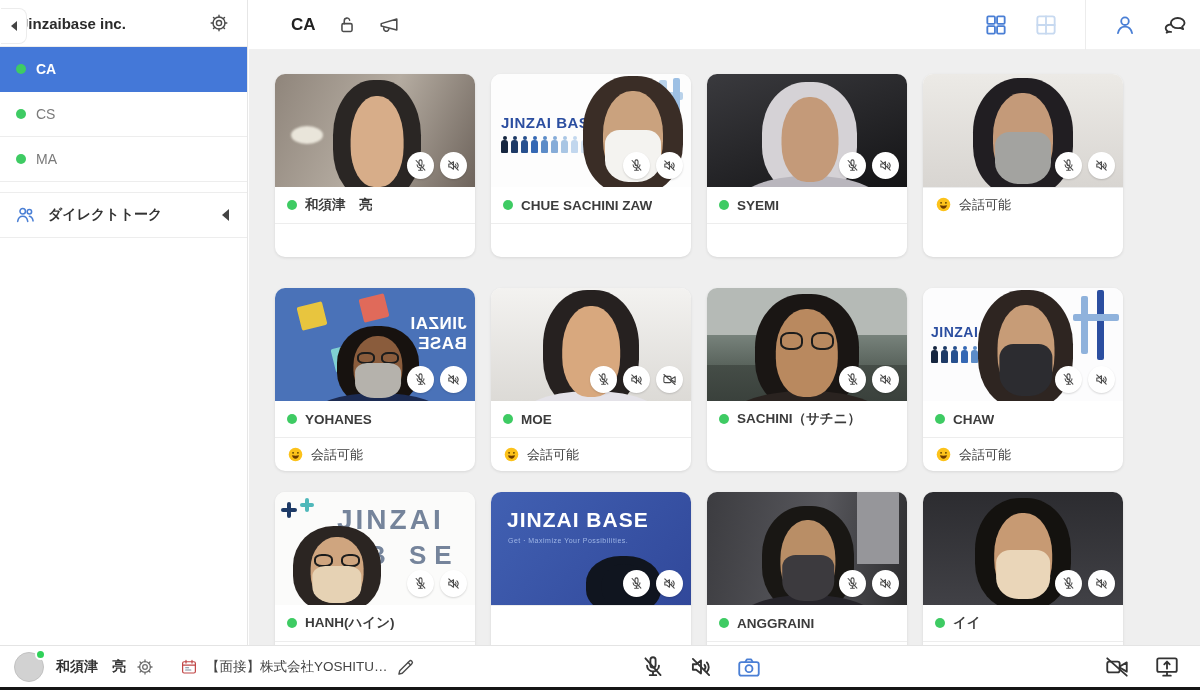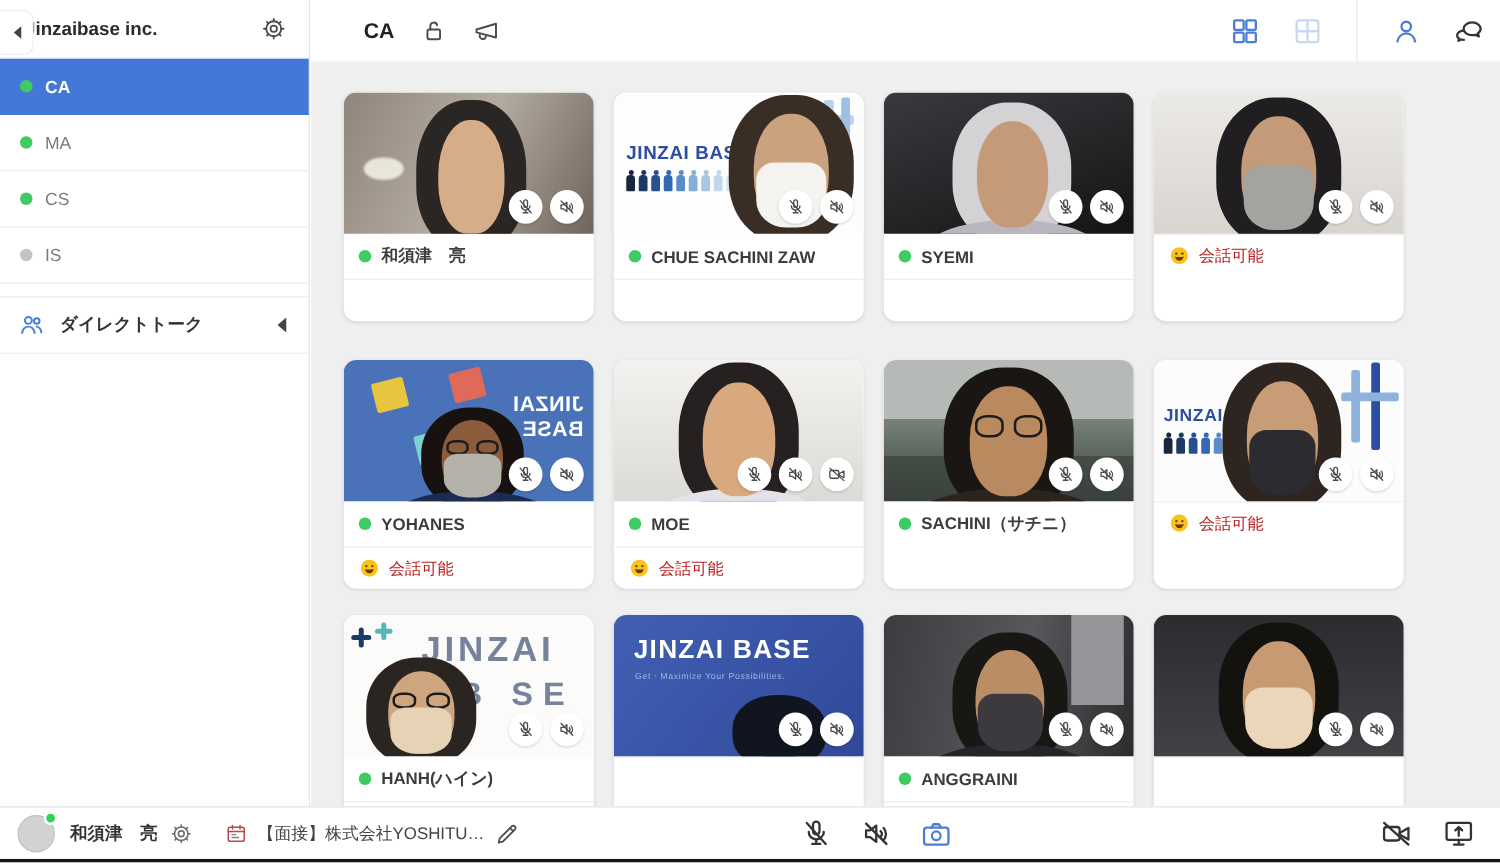--- a/index.html
+++ b/index.html
@@ -58,21 +58,21 @@
   .video { position:relative; width:200px; height:113px; overflow:hidden; }
   .ctrls { position:absolute; right:8px; bottom:8px; display:flex; gap:6px; }
   .ctrl { width:27px; height:27px; border-radius:50%; background:#fff; display:flex;
     align-items:center; justify-content:center; color:#4a4a4a; box-shadow:0 1px 2px rgba(0,0,0,.15); }
   .ctrl svg { width:15px; height:15px; }
   .name-row { height:36px; display:flex; align-items:center; gap:8px; padding:0 12px; }
   .name-row .mname { font-size:13.5px; font-weight:bold; color:#3c3c3c; white-space:nowrap;
     overflow:hidden; text-overflow:ellipsis; }
   .status-row { height:34px; border-top:1px solid #ededed; display:flex; align-items:center;
     gap:7px; padding:0 12px; }
-  .status-row .stext { font-size:13px; color:#b91c1c; }
+  .status-row .stext { font-size:13px; color:#404040; }
   .status-row svg { width:17px; height:17px; }
 
   
   .person { position:absolute; }
   .hair { position:absolute; inset:0; border-radius:46% 46% 42% 42%; }
   .face { position:absolute; left:50%; transform:translateX(-50%); top:13%; width:60%; height:76%;
     border-radius:48% 48% 44% 44%; }
   .mask { position:absolute; left:50%; transform:translateX(-50%); top:46%; width:56%; height:44%;
     border-radius:26% 26% 42% 42%; }
   .shirt { position:absolute; left:50%; transform:translateX(-50%); bottom:-42%; width:160%;
@@ -125,29 +125,25 @@
           </svg>
         </span>
     </div>
     <div id="room-list">
         <div class="room-item sel">
           <span class="dot" style="background: rgb(62, 203, 99);"></span>
           <span class="rname">CA</span>
         </div>
         <div class="room-item">
           <span class="dot" style="background: rgb(62, 203, 99);"></span>
-          <span class="rname">MA</span>
+          <span class="rname">CS</span>
         </div>
         <div class="room-item">
           <span class="dot" style="background: rgb(62, 203, 99);"></span>
-          <span class="rname">CS</span>
-        </div>
-        <div class="room-item">
-          <span class="dot" style="background: rgb(196, 196, 196);"></span>
-          <span class="rname">IS</span>
+          <span class="rname">MA</span>
         </div>
       </div>
     <div class="side-section direct-row">
       <span class="icon i22 c-blue">
           <svg viewBox="0 0 24 24" fill="none" stroke="currentColor" stroke-width="1.7" stroke-linecap="round" stroke-linejoin="round">
             <circle cx="9.5" cy="8" r="3"></circle>
             <path d="M4 19c.6-3.5 2.9-5.6 5.5-5.6s4.9 2.1 5.5 5.6"></path>
             <circle cx="16.8" cy="8.5" r="2.4"></circle>
             <path d="M16.8 13.4c2.2.4 3.6 2.3 4 5.1"></path>
           </svg>
@@ -514,20 +510,24 @@
                 </span>
                 <span class="ctrl">
                   <svg viewBox="0 0 24 24" fill="none" stroke="currentColor" stroke-width="1.7" stroke-linecap="round" stroke-linejoin="round">
                     <path d="M4.5 9.5v5h3l4.5 3.5v-12L7.5 9.5h-3z"></path>
                     <path d="M15.2 10a3.3 3.3 0 0 1 0 4.4M17.4 7.8a6.4 6.4 0 0 1 0 8.8"></path>
                     <path d="M4.5 4.5l15 15"></path>
                   </svg>
                 </span>
               </div>
             </div>
+            <div class="name-row">
+              <span class="dot" style="background: rgb(62, 203, 99);"></span>
+              <span class="mname">CHAW</span>
+            </div>
             <div class="status-row">
               <span class="icon" style="width: 17px; height: 17px;">
                 <svg viewBox="0 0 24 24">
                   <circle cx="12" cy="12" r="9.6" fill="#FCC21B"></circle>
                   <circle cx="8.6" cy="9.7" r="1.35" fill="#5d4300"></circle>
                   <circle cx="15.4" cy="9.7" r="1.35" fill="#5d4300"></circle>
                   <path d="M7 13c.8 3.2 2.5 4.9 5 4.9s4.2-1.7 5-4.9c-3.3.9-6.7.9-10 0z" fill="#6b3b00"></path>
                 </svg>
               </span>
               <span class="stext">会話可能</span>
@@ -653,20 +653,24 @@
                   </svg>
                 </span>
                 <span class="ctrl">
                   <svg viewBox="0 0 24 24" fill="none" stroke="currentColor" stroke-width="1.7" stroke-linecap="round" stroke-linejoin="round">
                     <path d="M4.5 9.5v5h3l4.5 3.5v-12L7.5 9.5h-3z"></path>
                     <path d="M15.2 10a3.3 3.3 0 0 1 0 4.4M17.4 7.8a6.4 6.4 0 0 1 0 8.8"></path>
                     <path d="M4.5 4.5l15 15"></path>
                   </svg>
                 </span>
               </div>
+            </div>
+            <div class="name-row">
+              <span class="dot" style="background: rgb(62, 203, 99);"></span>
+              <span class="mname">イイ</span>
             </div>
             <div class="status-row"></div>
           </div>
         </div>
       </div>
   </div>
 
   <div class="collapse-tab">
     <span class="caret-left"></span>
   </div>

